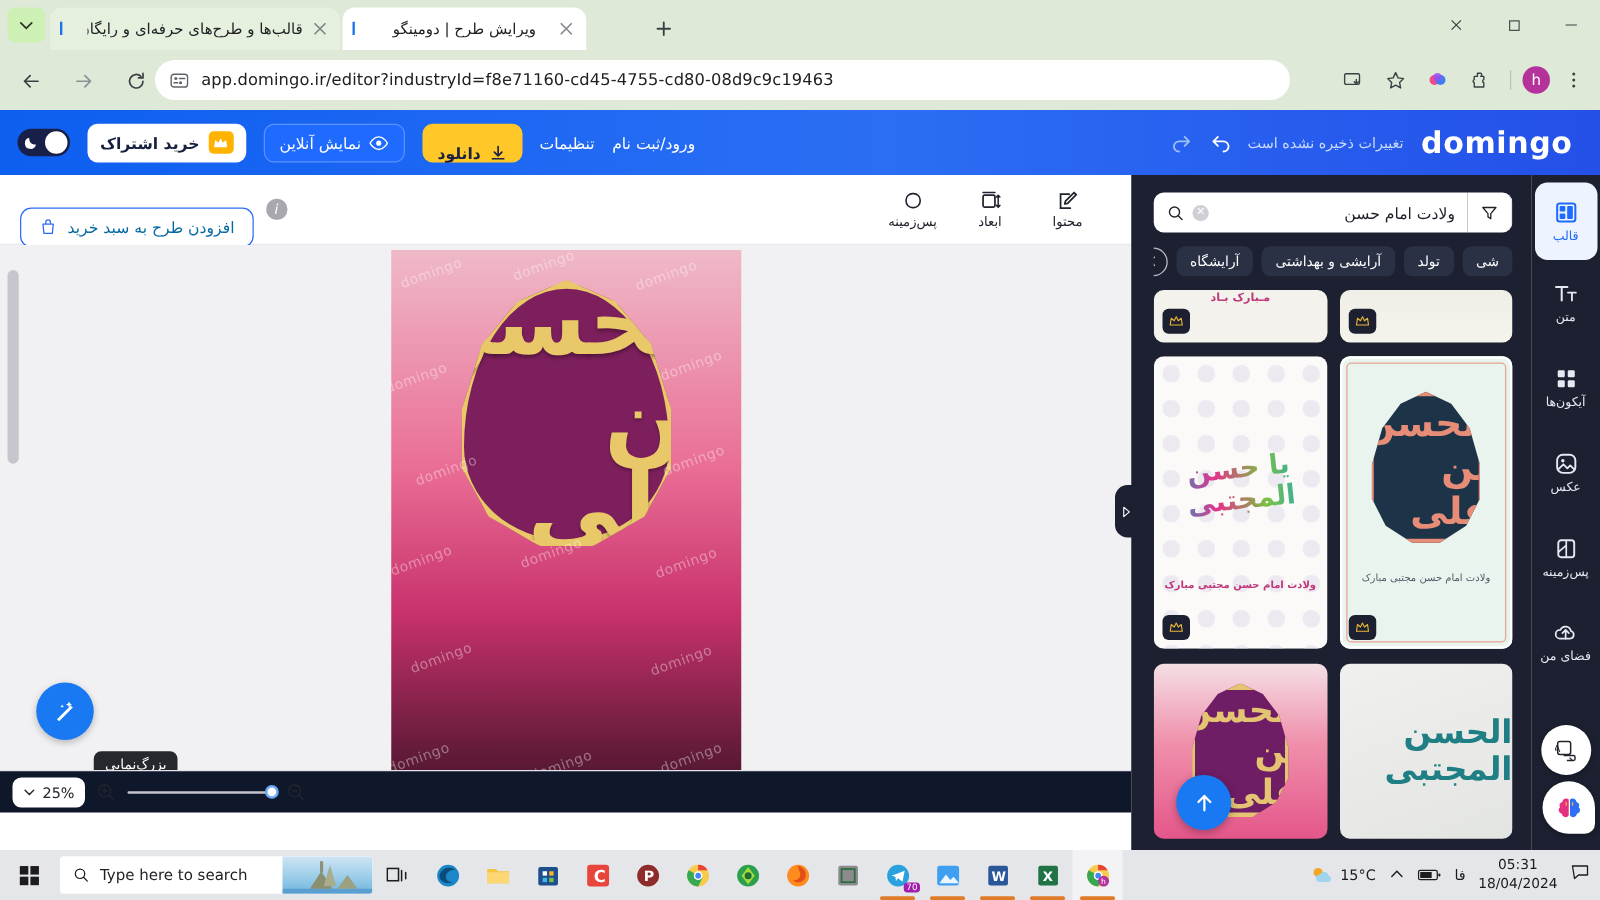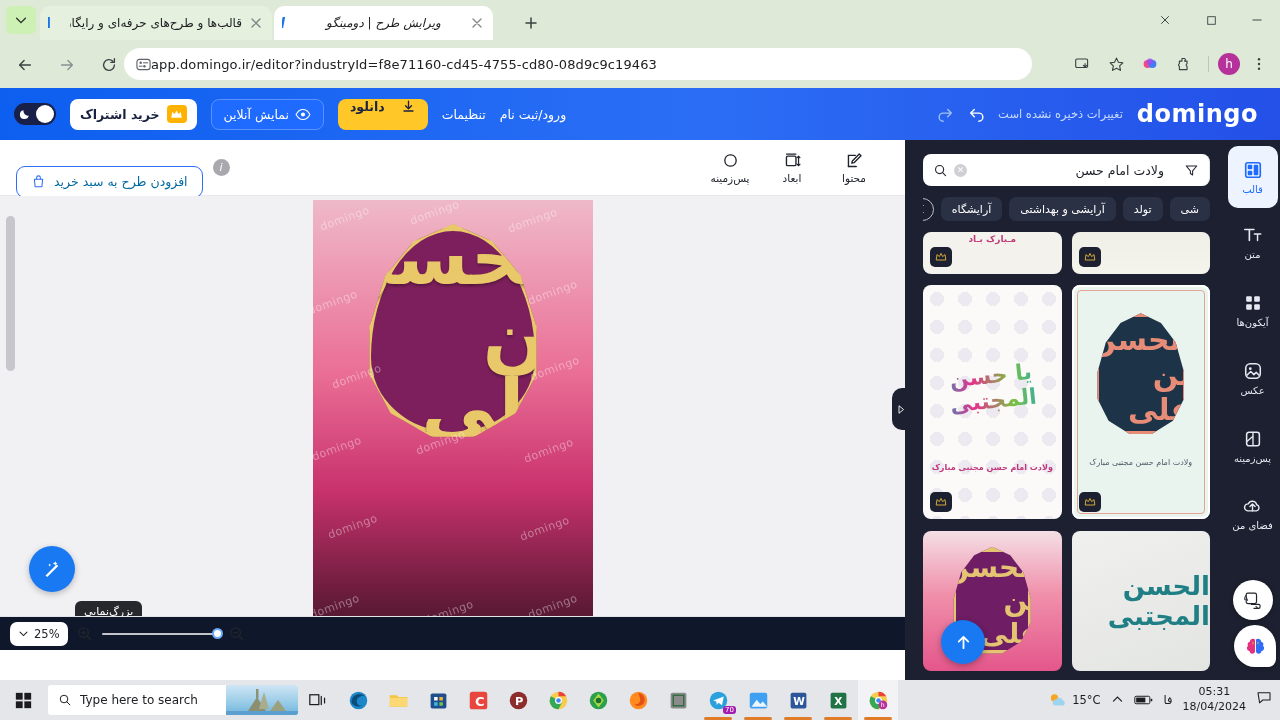--- a/index.html
+++ b/index.html
@@ -32,21 +32,21 @@
   .tab .tclose { width:16px; height:16px; flex:0 0 16px; opacity:.75; }
   .newtab { position:absolute; left:518px; top:10px; width:26px; height:26px; display:flex; align-items:center; justify-content:center; cursor:pointer; }
 
   .win-ctrls { position:absolute; top:0; right:0; width:140px; height:40px; display:flex; }
   .win-btn { width:46px; height:40px; display:flex; align-items:center; justify-content:center; cursor:pointer; }
 
   .omnibar-row { position:absolute; top:42px; left:0; width:1280px; height:46px; display:flex; align-items:center; }
   .nav-btn { width:34px; height:34px; margin-left:0; margin-right:6px; display:flex; align-items:center; justify-content:center; border-radius:50%; cursor:pointer; }
   .omnibox {
     position:absolute; left:124px; top:48px; width:908px; height:32px; background:#fff;
-    border-radius:16px; display:flex; align-items:center; padding:0 12px; direction:ltr; cursor:text;
+    border-radius:16px; display:flex; align-items:center; padding:0 12px; gap:10px; direction:ltr; cursor:text;
   }
   .omnibox .url { font-size:13px; color:#202124; white-space:nowrap; letter-spacing:.1px; }
   .omni-right { position:absolute; right:6px; top:46px; height:36px; display:flex; align-items:center; gap:4px; direction:ltr; }
   .omni-ic { width:30px; height:30px; display:flex; align-items:center; justify-content:center; border-radius:50%; cursor:pointer; }
   .avatar-h {
     width:22px; height:22px; border-radius:50%; background:#b5329b; color:#fff; font-size:12px;
     display:flex; align-items:center; justify-content:center; cursor:pointer;
   }
   .vdiv { width:1px; height:16px; background:#b8c9ae; margin:0 5px; }
 
@@ -57,21 +57,21 @@
     display:flex; align-items:center; direction:rtl;
   }
   .logo { font-size:24px; font-weight:bold; color:#fff; margin-right:22px; letter-spacing:.5px; font-family:"DejaVu Sans", sans-serif; }
   .save-note { font-size:11.5px; color:#c9dcff; margin-right:14px; direction:rtl; }
   .hdr-undo { display:flex; gap:10px; margin-right:10px; align-items:center; }
   .hdr-ic { width:22px; height:22px; display:flex; align-items:center; justify-content:center; cursor:pointer; }
   .hdr-left { margin-left:14px; display:flex; align-items:center; gap:14px; direction:rtl; }
   .hdr-link { font-size:12.5px; color:#ffffff; cursor:pointer; white-space:nowrap; }
   .btn-download {
     background:#ffc727; color:#1b2340; font-size:12.5px; font-weight:bold; border:none;
-    border-radius:8px; height:31px; padding:0 12px; display:flex; align-items:flex-start; gap:16px; cursor:pointer;
+    border-radius:8px; height:31px; padding:0 12px; display:flex; align-items:flex-end; gap:6px; cursor:pointer;
   }
   .btn-online {
     background:#1f6bff; color:#fff; font-size:12.5px; border:1px solid #5b92ff;
     border-radius:8px; height:31px; padding:0 12px; display:flex; align-items:center; gap:6px; cursor:pointer;
   }
   .btn-sub {
     background:#ffffff; color:#17203f; font-size:12.5px; font-weight:bold;
     border-radius:8px; height:31px; padding:0 10px; display:flex; align-items:center; gap:7px; cursor:pointer;
   }
   .crown-box { width:20px; height:18px; background:#ffb300; border-radius:4px; display:flex; align-items:center; justify-content:center; }
@@ -270,21 +270,21 @@
             </svg>
         </div>
         <div class="ttl">قالب‌ها و طرح‌های حرفه‌ای و رایگان</div>
         <div class="favicon">
           <svg viewBox="0 0 16 16">
               <text x="3" y="13" font-size="14" font-weight="bold" fill="#1a73e8" font-family="DejaVu Sans">d</text>
             </svg>
         </div>
       </div>
 
-      <div class="tab active" style="left:274px; width:219px;font-style:italic;">
+      <div class="tab active" style="left:274px; width:195px;">
         <div class="tclose">
           <svg viewBox="0 0 16 16">
               <path d="M4 4l8 8M12 4l-8 8" stroke="#5f6368" stroke-width="1.4" stroke-linecap="round"></path>
             </svg>
         </div>
         <div class="ttl" style="text-align:center;">ویرایش طرح | دومینگو</div>
         <div class="favicon">
           <svg viewBox="0 0 16 16">
               <text x="3" y="13" font-size="14" font-weight="bold" fill="#1a73e8" font-family="DejaVu Sans">d</text>
             </svg>

